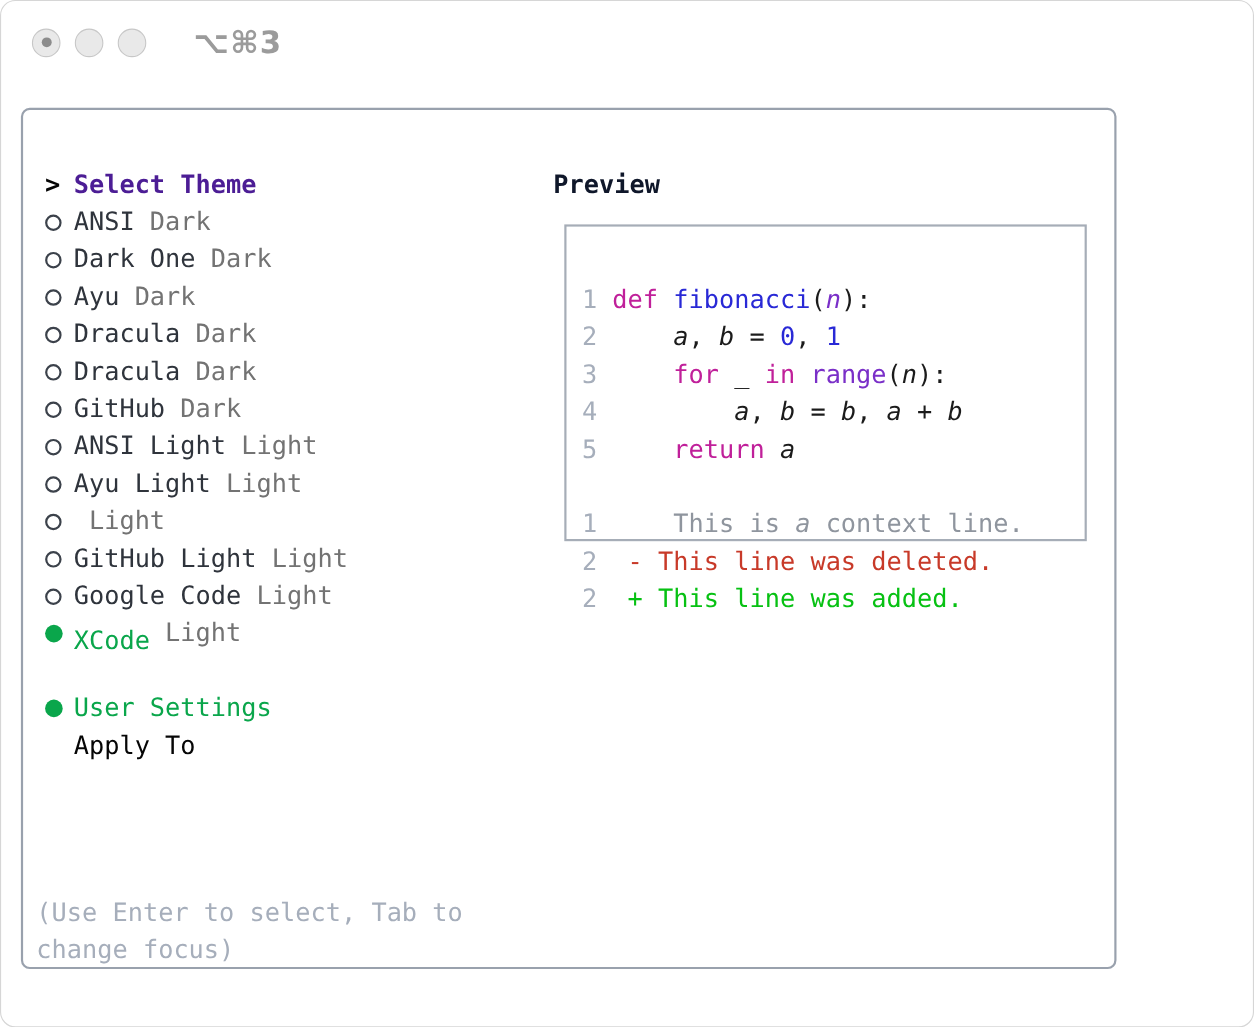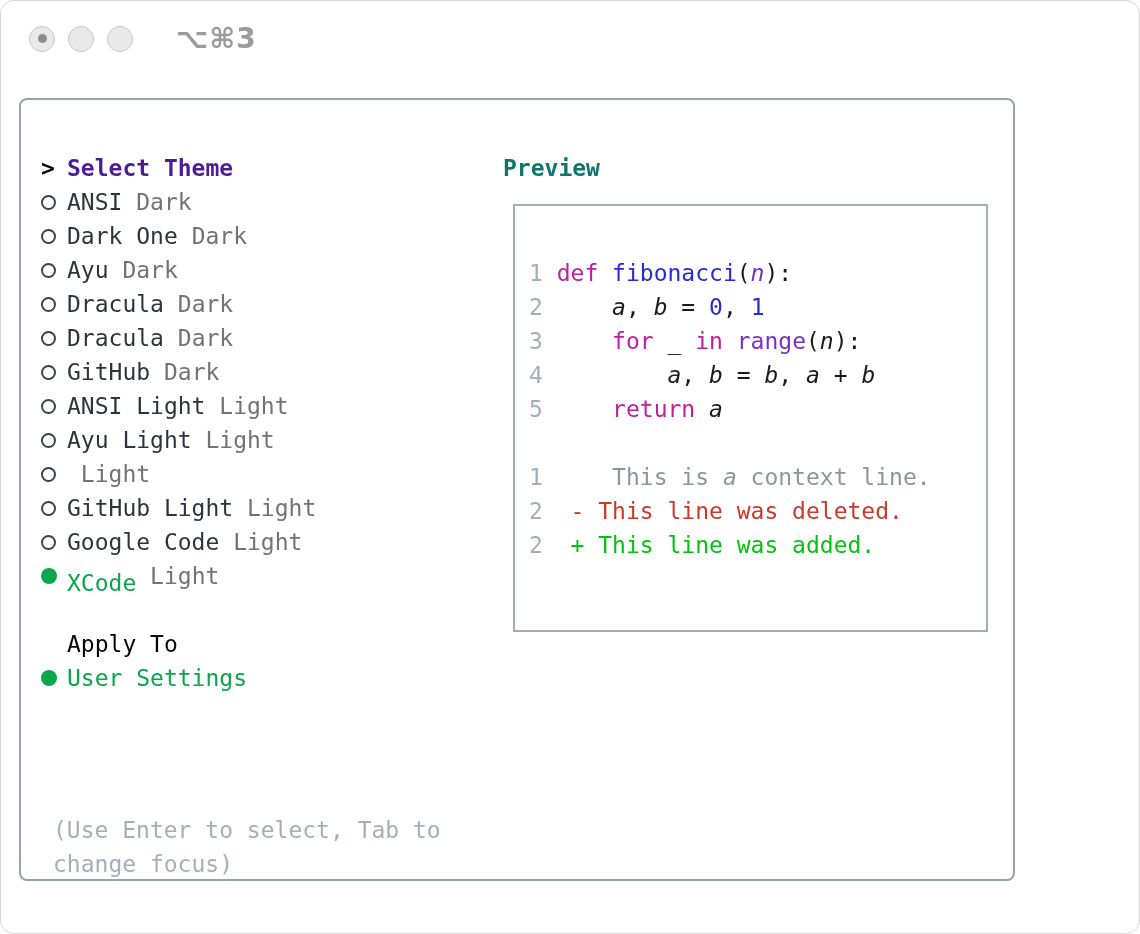--- a/index.html
+++ b/index.html
@@ -18,25 +18,25 @@
   
   .left-col{position:absolute;left:20px;top:51px;font-size:23px;color:#2f343c;}
   .row{height:34px;display:flex;align-items:center;white-space:pre;}
   .mark{display:inline-flex;width:26px;align-items:center;flex:0 0 26px;}
   .prefix{font-weight:bold;color:#050505;}
   .title{font-weight:bold;color:#4c1d95;}
   .radio{width:15px;height:15px;border-radius:50%;border:2.5px solid #3c424b;box-sizing:border-box;}
   .radio.selected{border:none;background:#0aa64b;width:16px;height:16px;}
   .variant{color:#737373;}
   .apply-title{color:#050505;}
-  .hint{position:absolute;left:32px;top:713px;font-size:23px;line-height:34px;color:#a6aebb;white-space:pre;}
+  .hint{position:absolute;left:12px;top:713px;font-size:23px;line-height:34px;color:#a6aebb;white-space:pre;}
 
   
-  .preview-title{position:absolute;left:482px;top:51px;height:34px;display:flex;align-items:center;font-size:23px;font-weight:bold;color:#0f766e;}
-  .preview-box{position:absolute;left:492px;top:104px;width:475px;height:428px;border:2px solid #a6adb7;box-sizing:border-box;background:#ffffff;}
+  .preview-title{position:absolute;left:482px;top:51px;height:34px;display:flex;align-items:center;font-size:23px;font-weight:bold;color:#0f172a;}
+  .preview-box{position:absolute;left:492px;top:104px;width:475px;height:288px;border:2px solid #a6adb7;box-sizing:border-box;background:#ffffff;}
   .code{position:absolute;left:14px;top:50px;font-size:23px;line-height:34px;white-space:pre;}
   .code-line{height:34px;}
 </style>
 </head>
 <body>
 
 <div class="window">
 
   <div class="titlebar">
     <div class="traffic">
@@ -60,22 +60,22 @@
         <div class="row"><span class="mark"><span class="radio"></span></span><span class="name">Dracula</span><span class="variant"> Dark</span></div>
         <div class="row"><span class="mark"><span class="radio"></span></span><span class="name">Dracula</span><span class="variant"> Dark</span></div>
         <div class="row"><span class="mark"><span class="radio"></span></span><span class="name">GitHub</span><span class="variant"> Dark</span></div>
         <div class="row"><span class="mark"><span class="radio"></span></span><span class="name">ANSI Light</span><span class="variant"> Light</span></div>
         <div class="row"><span class="mark"><span class="radio"></span></span><span class="name">Ayu Light</span><span class="variant"> Light</span></div>
         <div class="row"><span class="mark"><span class="radio"></span></span><span class="variant"> Light</span></div>
         <div class="row"><span class="mark"><span class="radio"></span></span><span class="name">GitHub Light</span><span class="variant"> Light</span></div>
         <div class="row"><span class="mark"><span class="radio"></span></span><span class="name">Google Code</span><span class="variant"> Light</span></div>
         <div class="row"><span class="mark"><span class="radio selected"></span></span><span class="name" style="color: rgb(10, 166, 75); margin-top: 13px;">XCode</span><span class="variant"> Light</span></div>
         <div class="row"></div>
+        <div class="row"><span class="mark"><span class="radio selected"></span></span><span class="name" style="color: rgb(10, 166, 75);">User Settings</span></div>
         <div class="row"><span class="mark"></span><span class="apply-title">Apply To</span></div>
-        <div class="row"><span class="mark"><span class="radio selected"></span></span><span class="name" style="color: rgb(10, 166, 75);">User Settings</span></div>
       </div>
 
     <div class="hint">(Use Enter to select, Tab to
 change focus)</div>
 
     <div class="preview-title">Preview</div>
 
     <div class="preview-box">
       <div class="code"><div class="code-line"><span style="color: rgb(166, 174, 187);">1 </span><span style="color: rgb(192, 32, 154);">def</span><span style="color: rgb(27, 27, 27);"> </span><span style="color: rgb(41, 41, 214);">fibonacci</span><span style="color: rgb(27, 27, 27);">(</span><span style="color: rgb(122, 47, 200); font-style: italic;">n</span><span style="color: rgb(27, 27, 27);">):</span></div><div class="code-line"><span style="color: rgb(166, 174, 187);">2 </span><span style="color: rgb(27, 27, 27);">    </span><span style="color: rgb(27, 27, 27); font-style: italic;">a</span><span style="color: rgb(27, 27, 27);">, </span><span style="color: rgb(27, 27, 27); font-style: italic;">b</span><span style="color: rgb(27, 27, 27);"> = </span><span style="color: rgb(41, 41, 214);">0</span><span style="color: rgb(27, 27, 27);">, </span><span style="color: rgb(41, 41, 214);">1</span></div><div class="code-line"><span style="color: rgb(166, 174, 187);">3 </span><span style="color: rgb(27, 27, 27);">    </span><span style="color: rgb(192, 32, 154);">for</span><span style="color: rgb(27, 27, 27);"> _ </span><span style="color: rgb(192, 32, 154);">in</span><span style="color: rgb(27, 27, 27);"> </span><span style="color: rgb(122, 47, 200);">range</span><span style="color: rgb(27, 27, 27);">(</span><span style="color: rgb(27, 27, 27); font-style: italic;">n</span><span style="color: rgb(27, 27, 27);">):</span></div><div class="code-line"><span style="color: rgb(166, 174, 187);">4 </span><span style="color: rgb(27, 27, 27);">        </span><span style="color: rgb(27, 27, 27); font-style: italic;">a</span><span style="color: rgb(27, 27, 27);">, </span><span style="color: rgb(27, 27, 27); font-style: italic;">b</span><span style="color: rgb(27, 27, 27);"> = </span><span style="color: rgb(27, 27, 27); font-style: italic;">b</span><span style="color: rgb(27, 27, 27);">, </span><span style="color: rgb(27, 27, 27); font-style: italic;">a</span><span style="color: rgb(27, 27, 27);"> + </span><span style="color: rgb(27, 27, 27); font-style: italic;">b</span></div><div class="code-line"><span style="color: rgb(166, 174, 187);">5 </span><span style="color: rgb(27, 27, 27);">    </span><span style="color: rgb(192, 32, 154);">return</span><span style="color: rgb(27, 27, 27);"> </span><span style="color: rgb(27, 27, 27); font-style: italic;">a</span></div><div class="code-line">&nbsp;</div><div class="code-line"><span style="color: rgb(166, 174, 187);">1 </span><span style="color: rgb(27, 27, 27);">    </span><span style="color: rgb(143, 149, 158);">This is </span><span style="color: rgb(143, 149, 158); font-style: italic;">a</span><span style="color: rgb(143, 149, 158);"> context line.</span></div><div class="code-line"><span style="color: rgb(166, 174, 187);">2 </span><span style="color: rgb(27, 27, 27);"> </span><span style="color: rgb(200, 58, 41);">- This line was deleted.</span></div><div class="code-line"><span style="color: rgb(166, 174, 187);">2 </span><span style="color: rgb(27, 27, 27);"> </span><span style="color: rgb(7, 193, 19);">+ This line was added.</span></div></div>
     </div>

